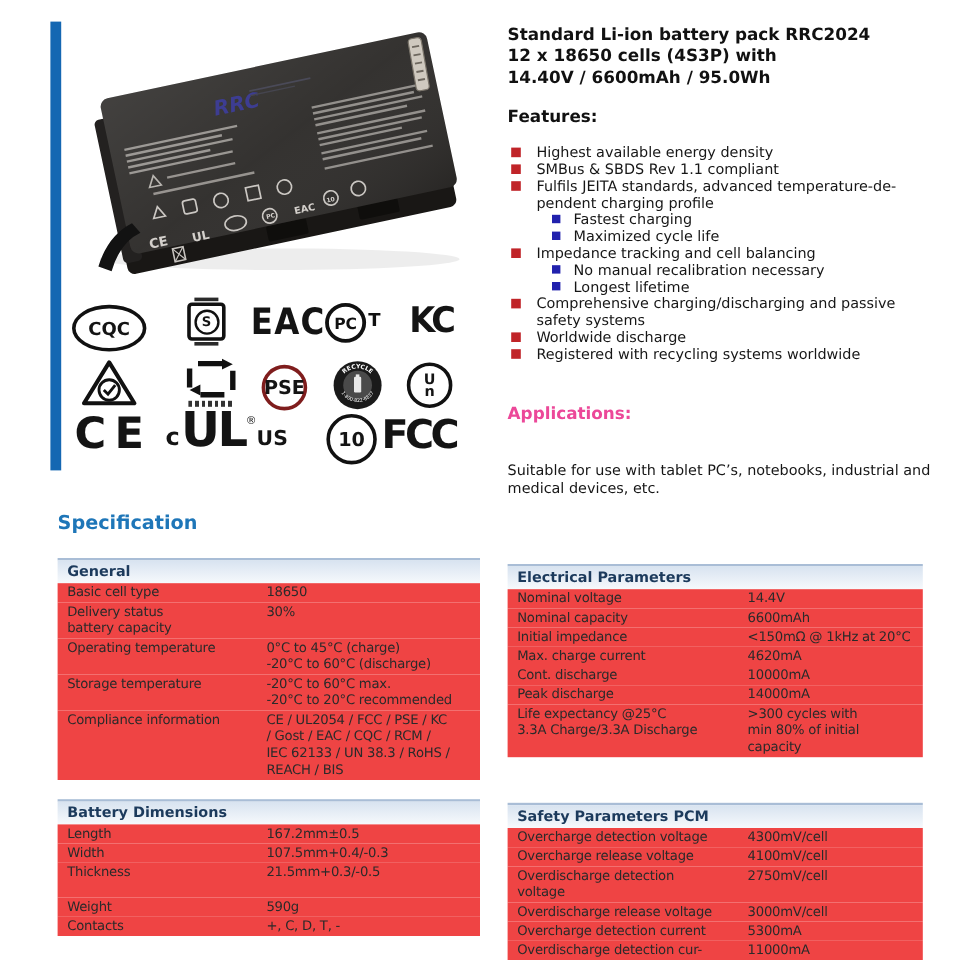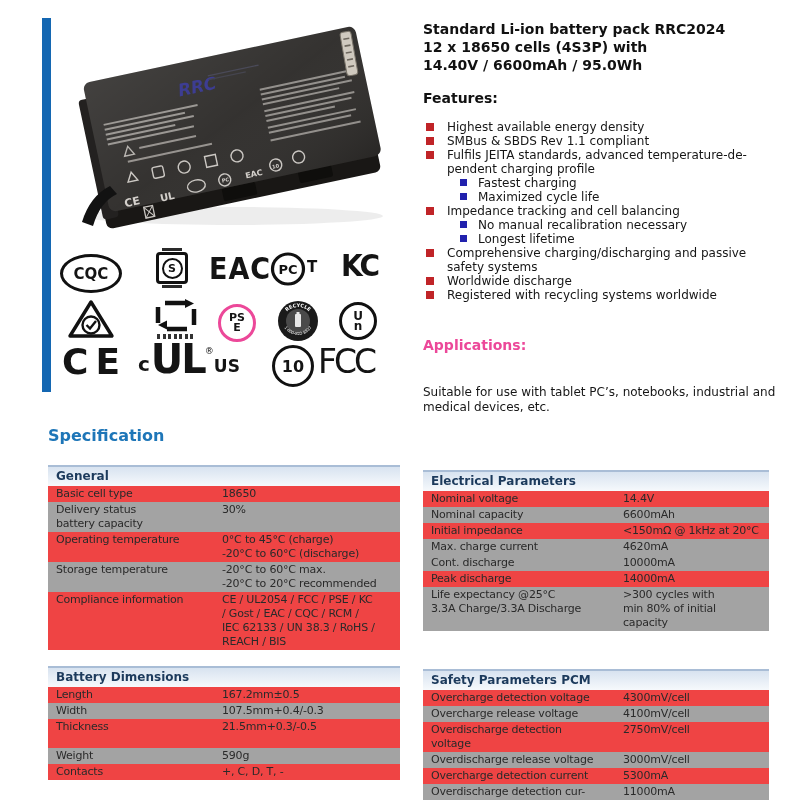--- a/index.html
+++ b/index.html
@@ -36,44 +36,44 @@
              display:flex;align-items:center;justify-content:center;}
   .smark-s{width:17px;height:17px;border:2px solid #111;border-radius:50%;
            display:flex;align-items:center;justify-content:center;font-weight:bold;font-size:11px;}
   #logo-eac{left:151px;top:7px;font-weight:800;font-size:27px;letter-spacing:1px;transform:scaleY(1.12);}
   #logo-pct{left:212px;top:4px;}
   #logo-kc{left:283px;top:4px;font-weight:800;font-size:28px;letter-spacing:-2px;transform:scaleY(1.05);}
   #logo-rcm{left:8px;top:52px;}
   #logo-cnrec{left:95px;top:52px;display:flex;flex-direction:column;align-items:center;}
   .cnrec-caption{width:38px;height:5px;margin-top:2px;
       background:repeating-linear-gradient(90deg,#333 0 3px,transparent 3px 5.5px);}
-  #logo-pse{left:160px;top:58px;width:32px;height:32px;border:3px solid #ec4899;border-radius:50%;
-            display:flex;flex-direction:column;align-items:center;justify-content:center;
-            font-weight:800;font-size:11px;line-height:10px;}
+  #logo-pse{left:160px;top:58px;width:32px;height:32px;border:3px solid #7f1d1d;border-radius:50%;
+            display:flex;align-items:center;justify-content:center;
+            font-weight:800;font-size:16px;line-height:10px;}
   #logo-rbrc{left:219px;top:54px;}
   #logo-un{left:281px;top:56px;width:32px;height:32px;border:3px solid #111;border-radius:50%;
            display:flex;flex-direction:column;align-items:center;justify-content:center;
            font-weight:800;font-size:12px;line-height:10px;}
   #logo-ce{left:4px;top:96px;font-weight:700;font-size:36px;letter-spacing:7px;line-height:40px;}
   #logo-culus{left:80px;top:94px;display:flex;align-items:flex-end;}
   .cul-c{font-size:20px;font-weight:800;margin:0 1px 2px 0;}
   .cul-ul{font-size:40px;font-weight:800;line-height:38px;letter-spacing:-2px;}
   .cul-reg{font-size:9px;margin-bottom:22px;}
   .cul-us{font-size:17px;font-weight:800;margin-bottom:2px;}
   #logo-efup{left:214px;top:99px;width:36px;height:36px;border:3.5px solid #111;border-radius:50%;
              display:flex;align-items:center;justify-content:center;font-weight:800;font-size:16px;}
-  #logo-fcc{left:260px;top:96px;font-weight:400;font-size:33px;letter-spacing:-3px;line-height:40px;}
+  #logo-fcc{left:260px;top:96px;font-weight:700;font-size:33px;letter-spacing:-3px;line-height:40px;}
 
   
   #spec-heading{left:48px;top:426px;font-size:16px;font-weight:bold;color:#1e76b8;}
   .spec-table{position:absolute;font-size:11px;color:#2a2a2a;border-top:2px solid #a9bdd6;}
   .spec-table-header{font-weight:bold;color:#1c3a5c;font-size:12px;padding:2px 8px 3px 8px;
       background:linear-gradient(to bottom,#d8e3f0,#f6f9fc);}
   .spec-row{display:flex;min-height:13px;}
-  .spec-row.tone-g{background:#a3a3a3;}
+  .spec-row.tone-g{background:#ef4444;}
   .spec-row.tone-w{background:#ef4444;}
   .cell{padding:0.5px 4px 1.5px 8px;line-height:14px;letter-spacing:-0.2px;}
   .cell.label{flex:0 0 162px;padding-right:0;}
   .cell.value{flex:1 1 auto;padding-left:4px;}
   .spec-table.right .cell.label{flex-basis:188px;}
   #table-general{left:48px;top:465px;width:352px;}
   #table-electrical{left:423px;top:470px;width:346px;}
   #table-dimensions{left:48px;top:666px;width:352px;}
   #table-safety{left:423px;top:669px;width:346px;}
 </style>

